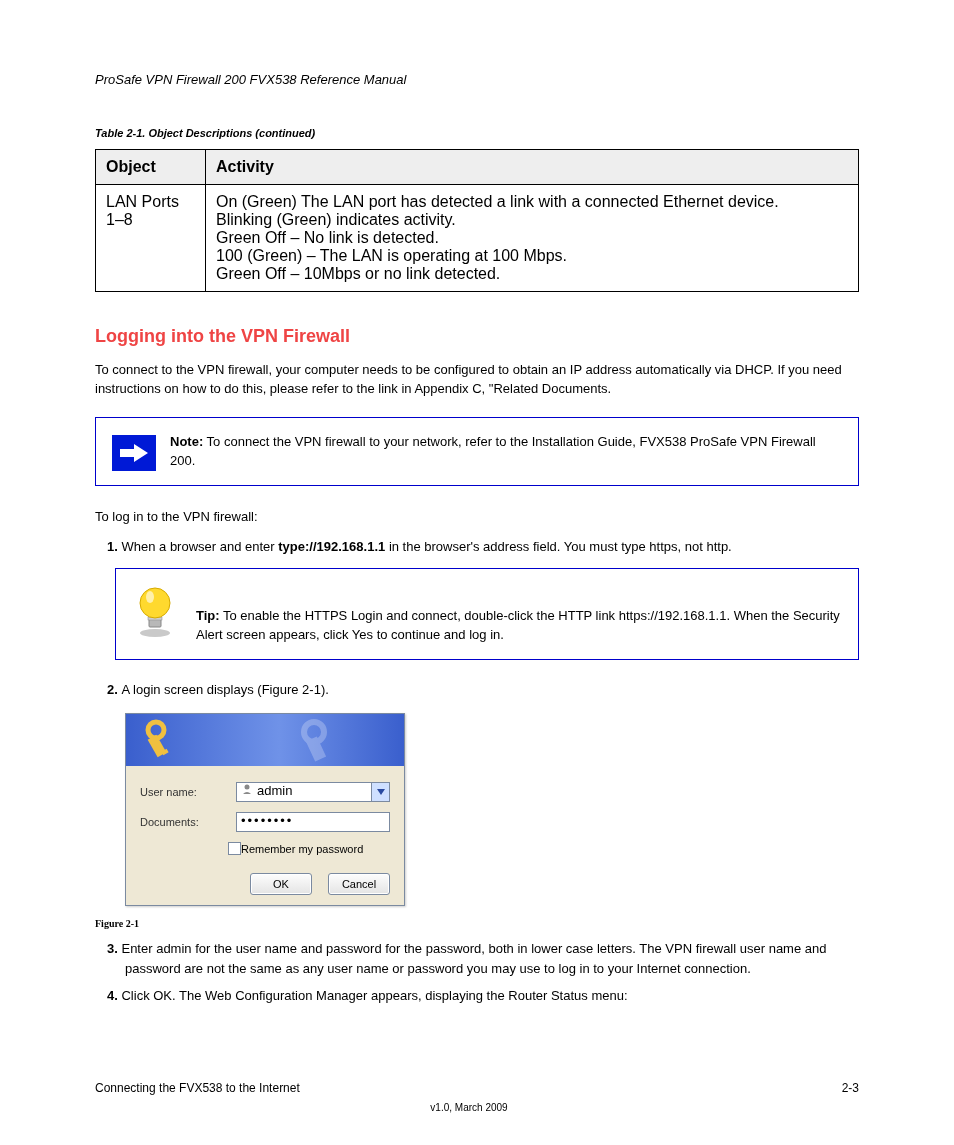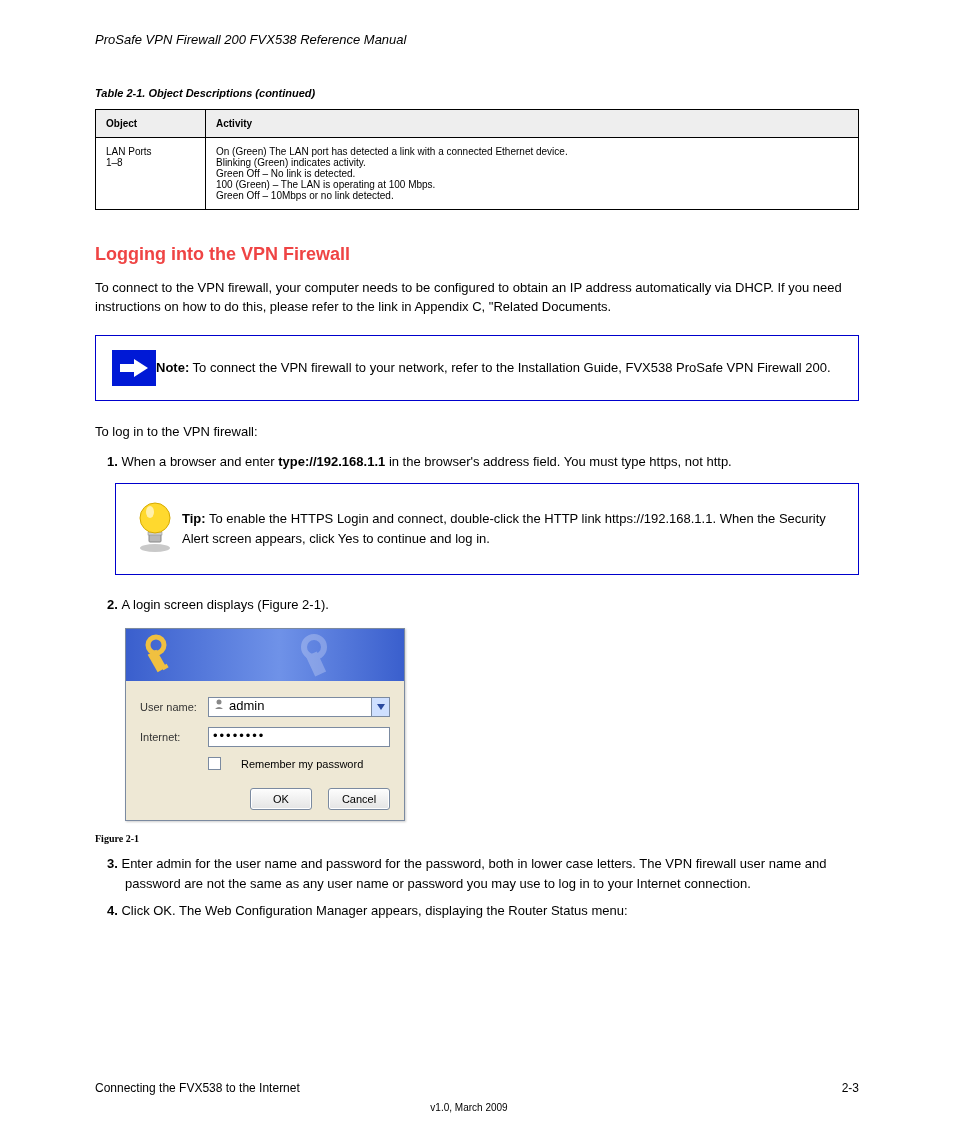--- a/index.html
+++ b/index.html
@@ -8,40 +8,40 @@
     padding: 0;
     font-family: Arial, Helvetica, sans-serif;
     font-size: 14px;
     color: #000;
     background: #fff;
     width: 954px;
     height: 1145px;
     position: relative;
   }
   .page {
-    padding: 32px 95px 40px 95px;
+    padding: 72px 95px 40px 95px;
   }
   .header-line {
     display: flex;
     justify-content: space-between;
     font-style: italic;
     font-size: 13px;
     color: #000;
     margin-bottom: 40px;
   }
   .small-header {
     font-size: 11px;
     font-style: italic;
     font-weight: bold;
     margin: 6px 0 10px 0;
   }
   table.led-table {
     border-collapse: collapse;
     width: 100%;
-    font-size: 10px;
+    font-size: 16px;
   }
   table.led-table th, table.led-table td {
     border: 1px solid #000;
     padding: 8px 10px;
     vertical-align: top;
     text-align: left;
   }
   table.led-table th {
     background: #eee;
     font-weight: bold;
@@ -54,22 +54,23 @@
   }
   .body-text {
     font-size: 13px;
     line-height: 1.45;
     margin: 10px 0;
   }
   .bold-inline { font-weight: bold; }
   .note-box, .tip-box {
     border: 1.5px solid #0000cc;
     display: flex;
-    align-items: center;
+    align-items: flex-end;
     padding: 14px 16px;
+    gap: 14px;
     font-size: 13px;
     line-height: 1.5;
   }
   .note-box { margin: 18px 0 22px 0; }
   .tip-box  { margin: 12px 0 20px 20px; width: calc(100% - 20px); }
   .note-icon {
     flex: 0 0 44px;
     height: 36px;
     display: flex; align-items: center; justify-content: center;
   }
@@ -102,21 +103,21 @@
   }
   .login-body {
     background: #eee8d5;
     padding: 16px 14px 10px 14px;
   }
   .login-row {
     display: flex;
     align-items: center;
     margin-bottom: 10px;
   }
-  .login-label { width: 68px; color: #333; }
+  .login-label { width: 96px; color: #333; }
   .login-field {
     flex: 1;
     background: #fff;
     border: 1px solid #7b8aa0;
     height: 20px;
     display: flex;
     padding: 0 4px;
     position: relative;
     font-size: 13px;
   }
@@ -124,22 +125,22 @@
     width: 12px; height: 12px; margin-right: 4px;
     flex: 0 0 12px;
   }
   .login-dd {
     position: absolute; right: 0; top: 0; bottom: 0; width: 18px;
     background: #cfe0ff;
     border-left: 1px solid #7b8aa0;
     display: flex; align-items: center; justify-content: center;
   }
   .login-check-row {
-    margin-left: 68px;
-    display: flex; align-items: center; gap: 20px;
+    margin-left: 88px;
+    display: flex; align-items: center; gap: 0;
     margin-bottom: 18px;
   }
   .chk {
     width: 13px; height: 13px;
     border: 1px solid #7b8aa0; background: #fff;
   }
   .login-buttons {
     display: flex; justify-content: flex-end; gap: 16px;
   }
   .winbtn {
@@ -275,21 +276,21 @@
           </span>
           <span>admin</span>
           <div class="login-dd">
             <svg width="8" height="6" viewBox="0 0 8 6">
               <polygon points="0,0 8,0 4,6" fill="#2a4aa0"></polygon>
             </svg>
           </div>
         </div>
       </div>
       <div class="login-row">
-        <div class="login-label">Internet:</div>
+        <div class="login-label">Documents:</div>
         <div class="login-field">
           <span style="letter-spacing:2px;">••••••••</span>
         </div>
       </div>
       <div class="login-check-row">
         <div class="chk"></div>
         <span>Remember my password</span>
       </div>
       <div class="login-buttons">
         <div class="winbtn">

